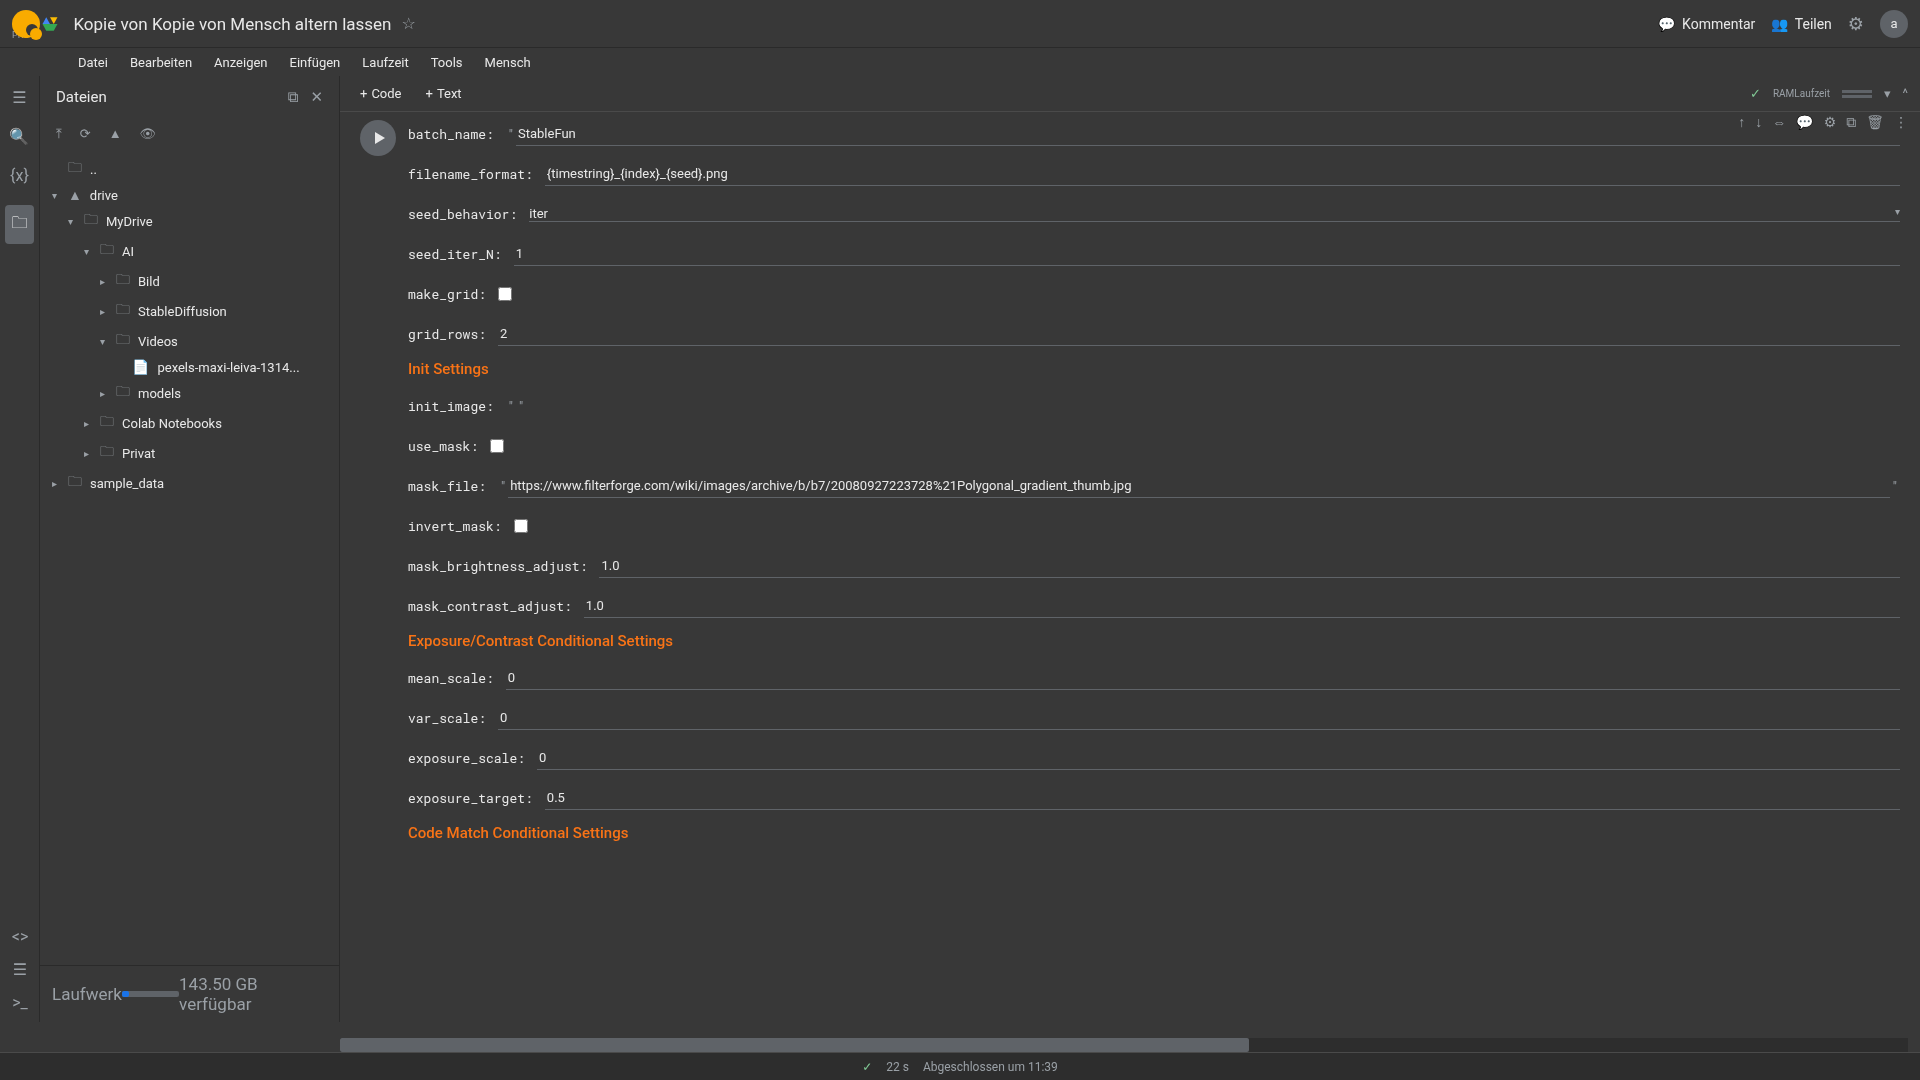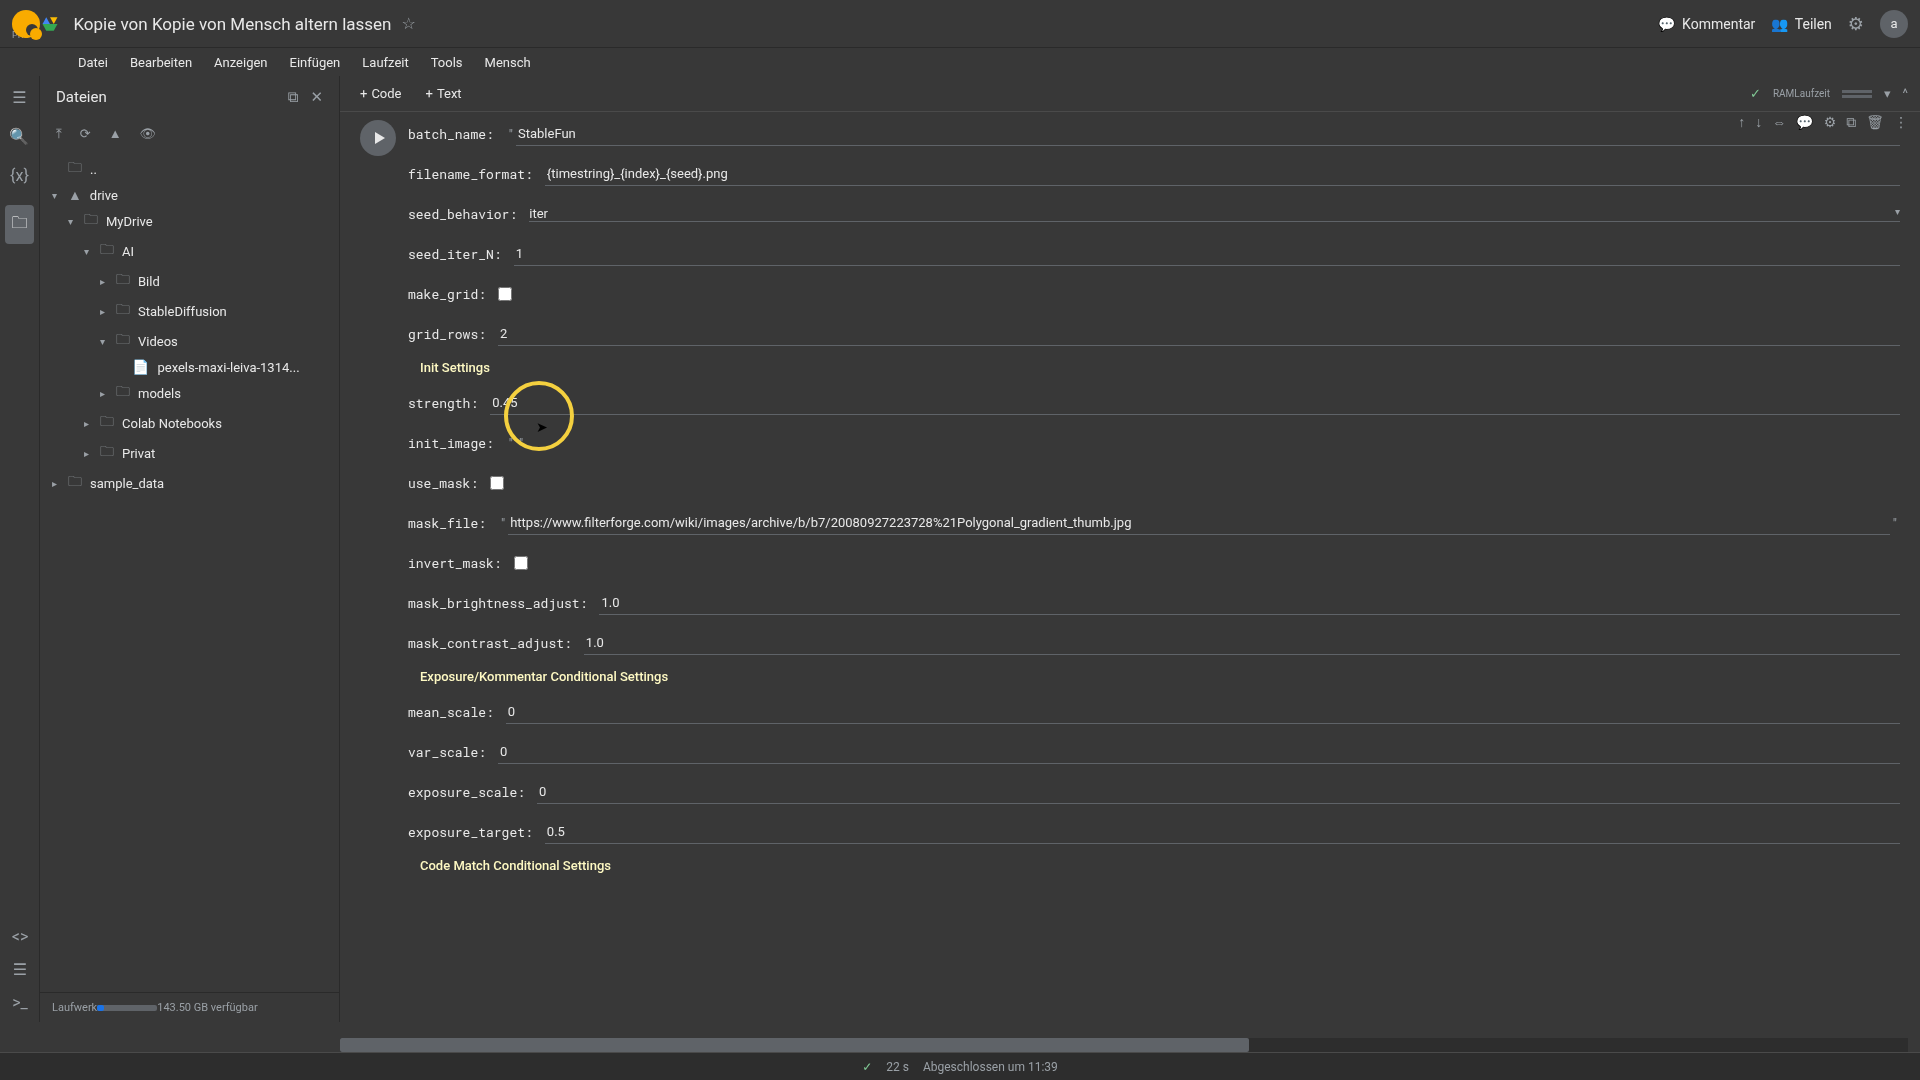--- a/index.html
+++ b/index.html
@@ -25,21 +25,21 @@
 .sidebar-header{display:flex;align-items:center;padding:12px 16px;font-size:15px}
 .sidebar-header-icons{margin-left:auto;display:flex;gap:12px}
 .sidebar-toolbar{display:flex;gap:18px;padding:8px 16px}
 .sidebar-toolbar svg,.sidebar-toolbar span{color:#9aa0a6}
 .file-tree{padding:4px 8px;flex:1;overflow-y:auto;font-size:13px}
 .tree-item{display:flex;align-items:center;padding:3px 4px;cursor:pointer;gap:4px}
 .tree-indent-0{padding-left:4px}.tree-indent-1{padding-left:20px}.tree-indent-2{padding-left:36px}.tree-indent-3{padding-left:52px}.tree-indent-4{padding-left:68px}
 .tree-arrow{width:12px;font-size:10px;color:#9aa0a6}
 .folder-icon{color:#9aa0a6;font-size:14px;margin-right:4px}
 .drive-folder{color:#9aa0a6}
-.sidebar-footer{padding:8px 12px;font-size:11px;color:#9aa0a6;display:flex;align-items:center;border-top:1px solid #2a2a2a}
+.sidebar-footer{padding:8px 12px;font-size:17px;color:#9aa0a6;display:flex;align-items:center;border-top:1px solid #2a2a2a}
 .disk-bar{width:60px;height:6px;background:#5f6368;border-radius:2px}
 .disk-fill{width:12%;height:100%;background:#1a73e8;border-radius:2px}
 .content{flex:1;display:flex;flex-direction:column;position:relative}
 .toolbar{height:36px;display:flex;align-items:center;padding:0 12px;gap:8px;border-bottom:1px solid #4a4a4a}
 .tb-btn{display:flex;align-items:center;gap:4px;padding:4px 8px;color:#e8e8e8;font-size:13px;cursor:pointer}
 .tb-right{margin-left:auto;display:flex;align-items:center;gap:12px}
 .ram-block{display:flex;flex-direction:row;font-size:10px;color:#9aa0a6;align-items:flex-end}
 .ram-bars{display:flex;flex-direction:column;gap:2px}
 .ram-bar{width:30px;height:3px;background:#5f6368}
 .notebook-area{flex:1;overflow-y:auto;padding:0 0 0 20px;position:relative}
@@ -49,21 +49,21 @@
 .cell-toolbar{position:absolute;top:2px;right:12px;display:flex;gap:10px;color:#9aa0a6;font-size:14px}
 .cell-toolbar span{cursor:pointer}
 .form-body{flex:1;padding:8px 20px 8px 0}
 .form-row{display:flex;align-items:center;margin-bottom:12px;min-height:28px}
 .form-label{font-family:'Roboto Mono',monospace;font-size:13px;color:#e8e8e8;margin-right:12px;white-space:nowrap}
 .form-input{flex:1;background:transparent;border:none;border-bottom:1px solid #5f6368;color:#e8e8e8;font-size:13px;padding:4px 2px;outline:none;font-family:inherit}
 .quote-mark{color:#9aa0a6;font-size:13px;padding:0 3px}
 .select-wrapper{flex:1;display:flex;align-items:flex-start;border-bottom:1px solid #5f6368}
 .select-arrow{color:#9aa0a6;font-size:10px;margin-left:auto}
 .form-check{width:14px;height:14px;cursor:pointer}
-.section-title{font-size:13px;font-weight:500;color:#fef9c3;margin:12px 0 14px 12px}
+.section-title{font-size:15px;font-weight:500;color:#f97316;margin:12px 0 14px 0}
 .highlight-circle{position:absolute;width:70px;height:70px;border:4px solid #f4d03f;border-radius:50%;pointer-events:none;z-index:100}
 .cursor-arrow{position:absolute;font-size:14px;color:#000;z-index:101;pointer-events:none}
 .bottom-rail{position:fixed;bottom:58px;left:0;width:40px;display:flex;flex-direction:column;align-items:center;gap:14px;padding-bottom:10px}
 .status-bar{position:fixed;bottom:0;left:0;right:0;height:28px;background:#2d2d2d;display:flex;align-items:center;justify-content:center;gap:14px;font-size:12px;color:#9aa0a6;border-top:1px solid #4a4a4a}
 .status-check{color:#81c995}
 .hscroll{position:fixed;bottom:28px;left:340px;right:12px;height:14px;background:#2d2d2d}
 .hscroll-thumb{height:100%;width:58%;background:#5f6368;border-radius:2px}
 </style>
 </head>
 <body>
@@ -258,26 +258,20 @@
           <div class="form-row">
               <span class="form-label">make_grid:</span>
               <input type="checkbox" class="form-check" style="">
             </div>
           <div class="form-row">
               <span class="form-label">grid_rows:</span>
               <input class="form-input" value="2" style="">
             </div>
 
           <div class="section-title">Init Settings</div>
-          <div class="form-row" style="position:relative">
-            <span class="form-label">strength:</span>
-            <input class="form-input" value="0.45" style="">
-            <div class="highlight-circle" style="left:96px;top:-8px"></div>
-            <div class="cursor-arrow" style="left:128px;top:30px">➤</div>
-          </div>
           <div class="form-row">
               <span class="form-label">init_image:</span>
               <span class="quote-mark">"</span>
               <span class="quote-mark">"</span>
             </div>
           <div class="form-row">
               <span class="form-label">use_mask:</span>
               <input type="checkbox" class="form-check" style="">
             </div>
           <div class="form-row">
@@ -292,21 +286,21 @@
             </div>
           <div class="form-row">
               <span class="form-label">mask_brightness_adjust:</span>
               <input class="form-input" value="1.0" style="">
             </div>
           <div class="form-row">
               <span class="form-label">mask_contrast_adjust:</span>
               <input class="form-input" value="1.0" style="">
             </div>
 
-          <div class="section-title">Exposure/Kommentar Conditional Settings</div>
+          <div class="section-title">Exposure/Contrast Conditional Settings</div>
           <div class="form-row">
               <span class="form-label">mean_scale:</span>
               <input class="form-input" value="0" style="">
             </div>
           <div class="form-row">
               <span class="form-label">var_scale:</span>
               <input class="form-input" value="0" style="">
             </div>
           <div class="form-row">
               <span class="form-label">exposure_scale:</span>

